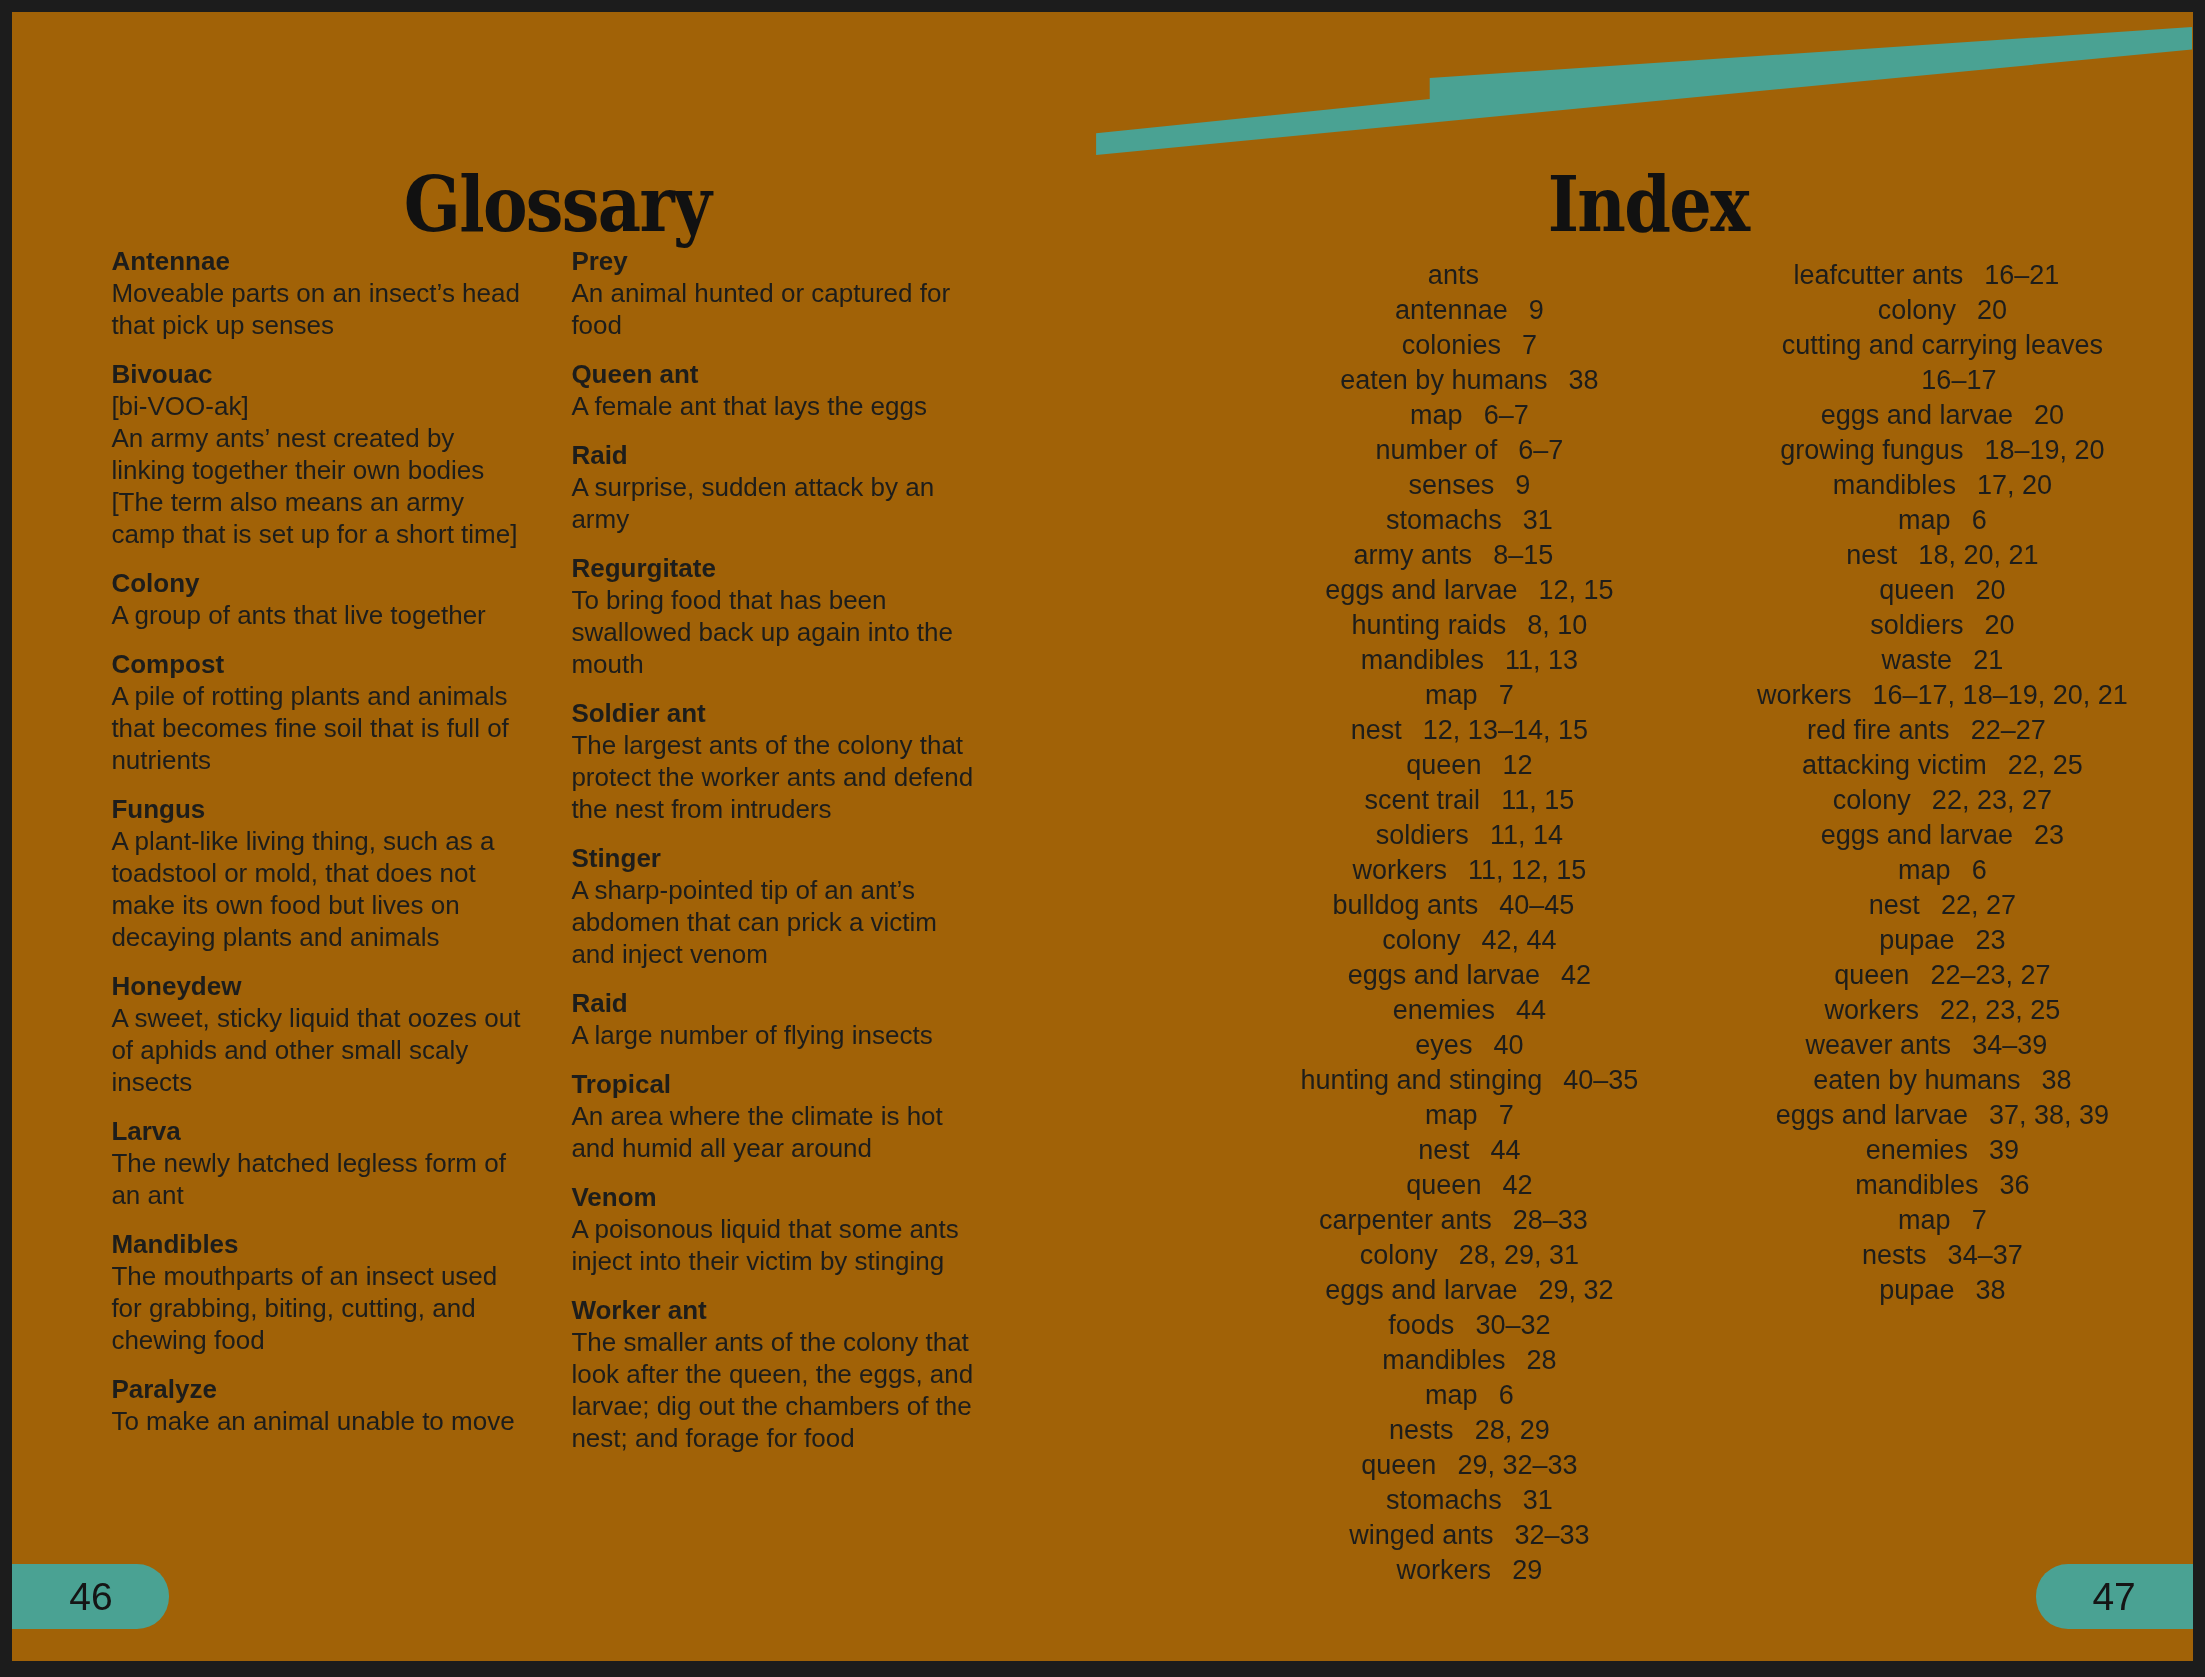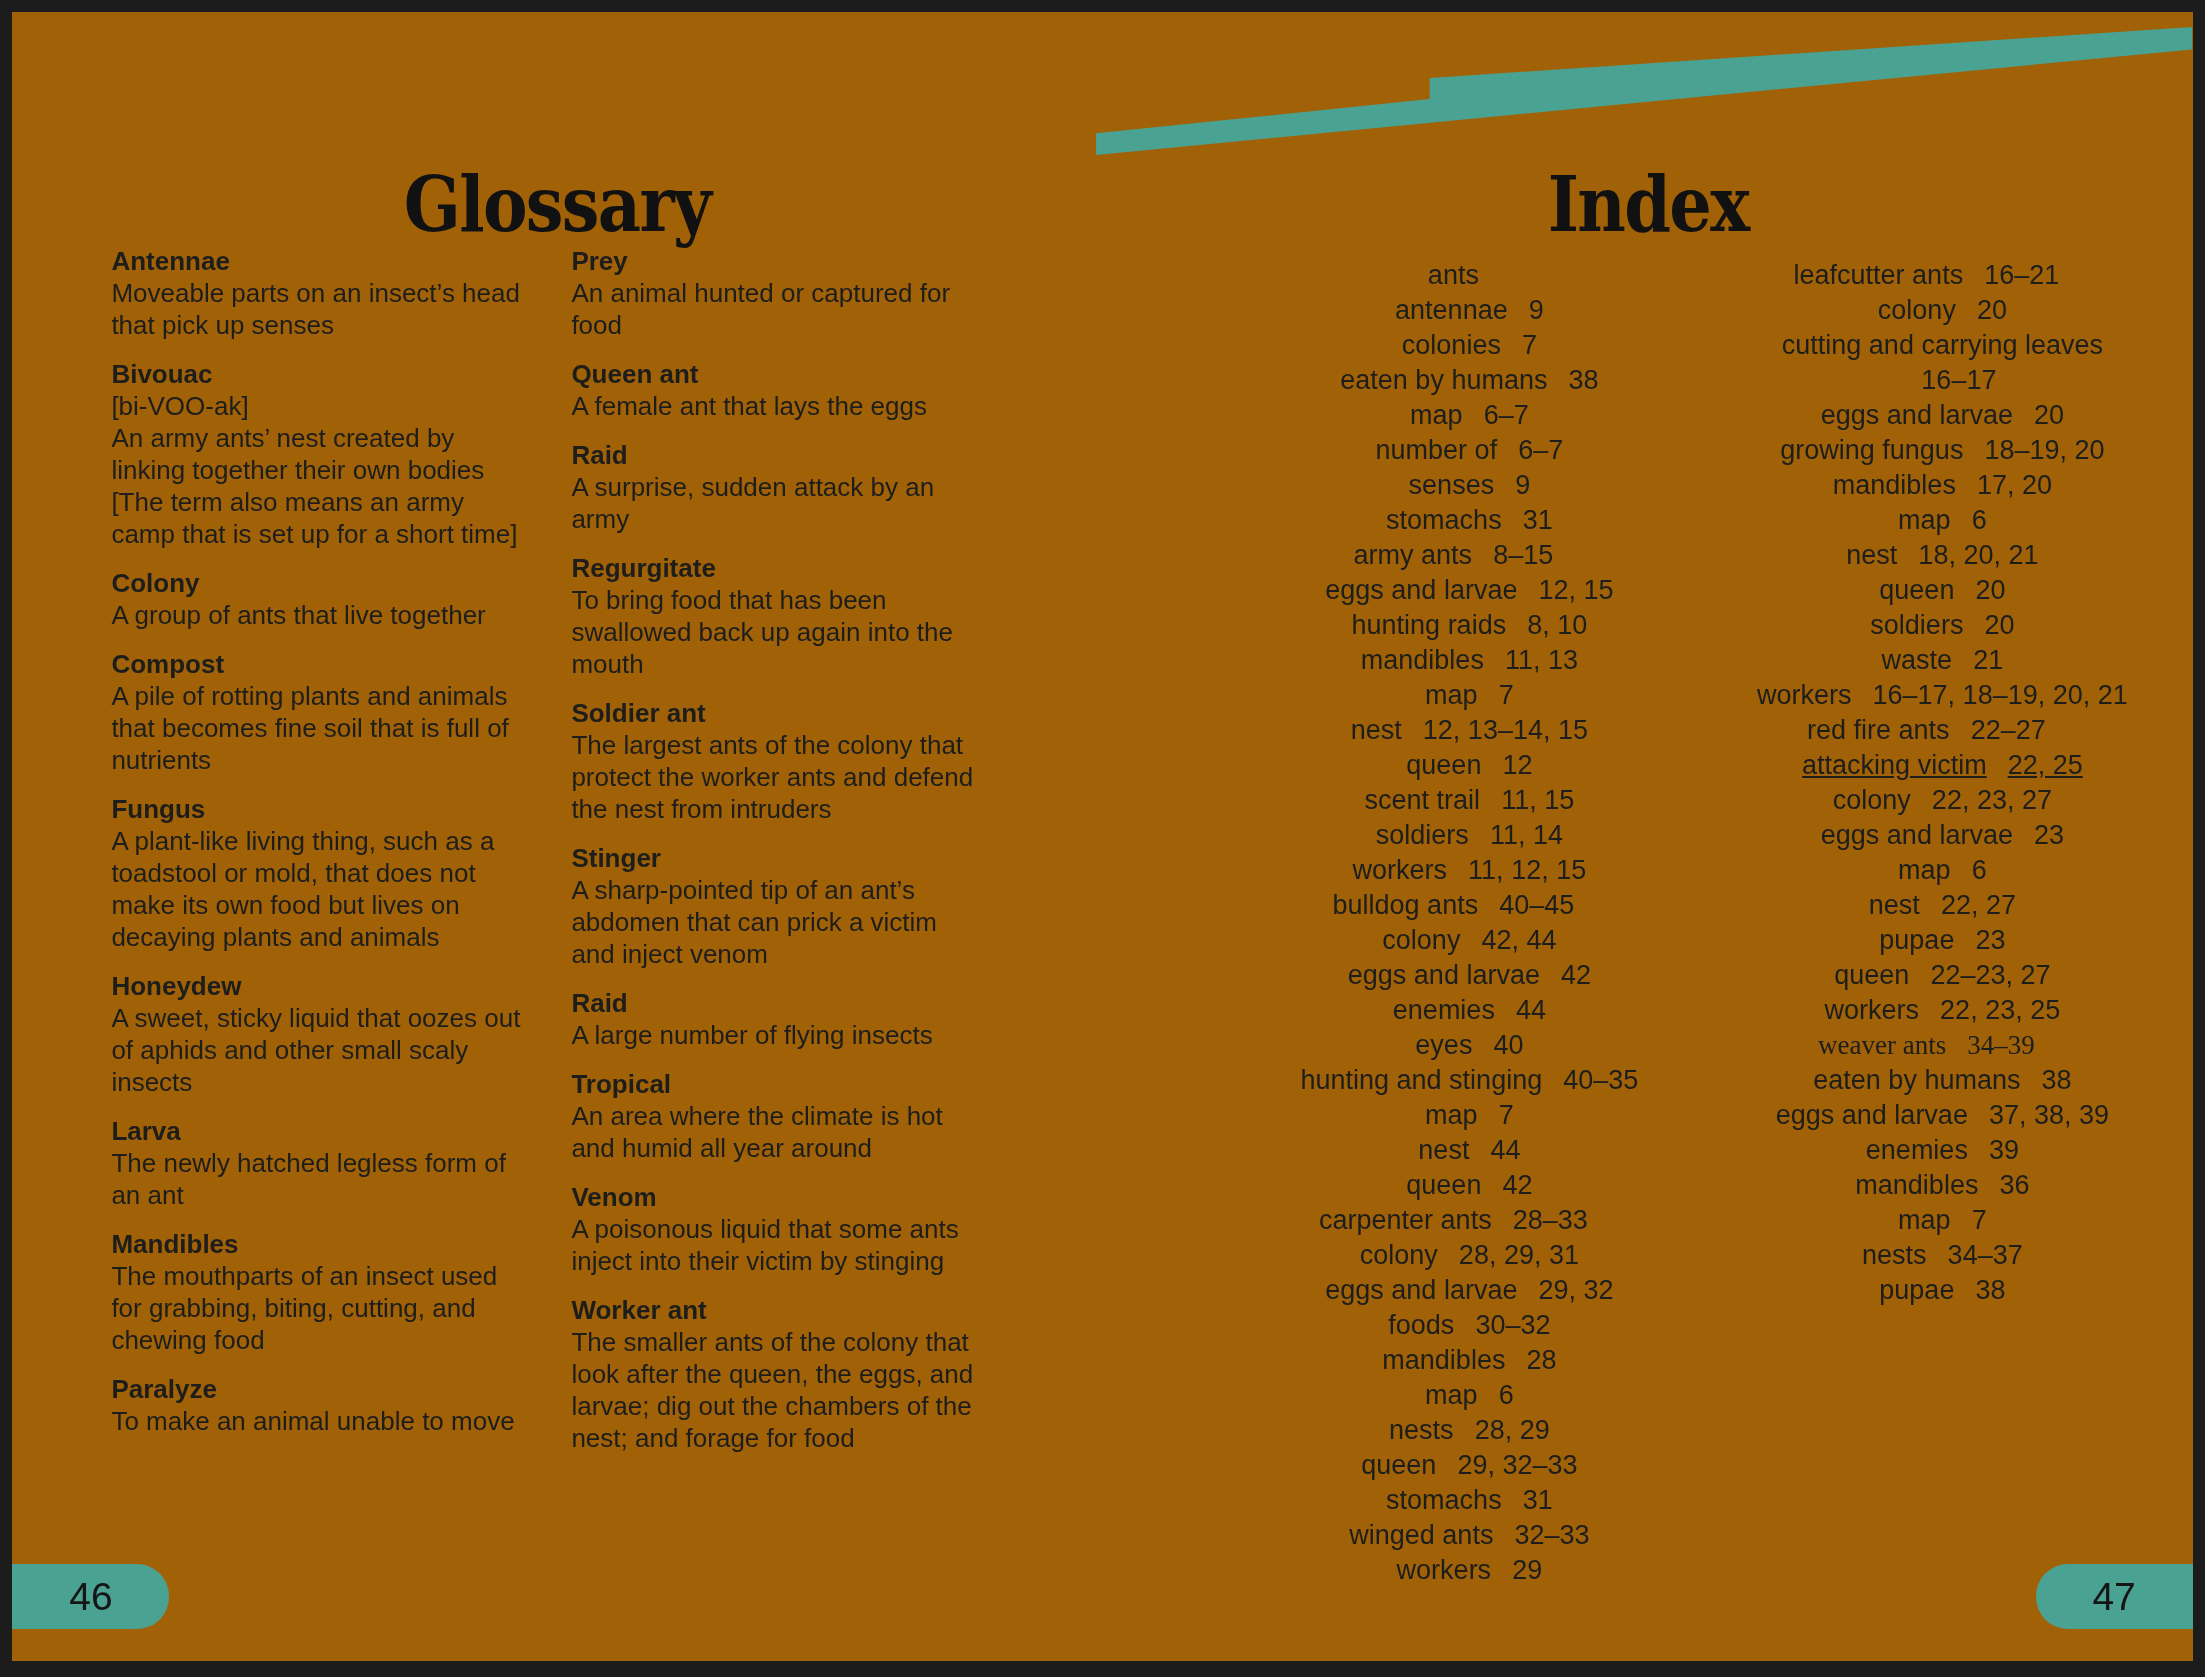--- a/index.html
+++ b/index.html
@@ -184,29 +184,29 @@
         <div class="i-line" style="padding-left: 32px;"><span class="i-label">eggs and larvae</span><span class="i-pages">20</span></div>
         <div class="i-line" style="padding-left: 32px;"><span class="i-label">growing fungus</span><span class="i-pages">18–19, 20</span></div>
         <div class="i-line" style="padding-left: 32px;"><span class="i-label">mandibles</span><span class="i-pages">17, 20</span></div>
         <div class="i-line" style="padding-left: 32px;"><span class="i-label">map</span><span class="i-pages">6</span></div>
         <div class="i-line" style="padding-left: 32px;"><span class="i-label">nest</span><span class="i-pages">18, 20, 21</span></div>
         <div class="i-line" style="padding-left: 32px;"><span class="i-label">queen</span><span class="i-pages">20</span></div>
         <div class="i-line" style="padding-left: 32px;"><span class="i-label">soldiers</span><span class="i-pages">20</span></div>
         <div class="i-line" style="padding-left: 32px;"><span class="i-label">waste</span><span class="i-pages">21</span></div>
         <div class="i-line" style="padding-left: 32px;"><span class="i-label">workers</span><span class="i-pages">16–17, 18–19, 20, 21</span></div>
         <div class="i-line" style="padding-left: 0px;"><span class="i-label">red fire ants</span><span class="i-pages">22–27</span></div>
-        <div class="i-line" style="padding-left: 32px; text-decoration: underline;"><span class="i-label">attacking victim</span><span class="i-pages">22, 25</span></div>
+        <div class="i-line" style="padding-left: 32px;"><span class="i-label">attacking victim</span><span class="i-pages">22, 25</span></div>
         <div class="i-line" style="padding-left: 32px;"><span class="i-label">colony</span><span class="i-pages">22, 23, 27</span></div>
         <div class="i-line" style="padding-left: 32px;"><span class="i-label">eggs and larvae</span><span class="i-pages">23</span></div>
         <div class="i-line" style="padding-left: 32px;"><span class="i-label">map</span><span class="i-pages">6</span></div>
         <div class="i-line" style="padding-left: 32px;"><span class="i-label">nest</span><span class="i-pages">22, 27</span></div>
         <div class="i-line" style="padding-left: 32px;"><span class="i-label">pupae</span><span class="i-pages">23</span></div>
         <div class="i-line" style="padding-left: 32px;"><span class="i-label">queen</span><span class="i-pages">22–23, 27</span></div>
         <div class="i-line" style="padding-left: 32px;"><span class="i-label">workers</span><span class="i-pages">22, 23, 25</span></div>
-        <div class="i-line" style="padding-left: 0px; font-family: Liberation Serif, serif;"><span class="i-label">weaver ants</span><span class="i-pages">34–39</span></div>
+        <div class="i-line" style="padding-left: 0px;"><span class="i-label">weaver ants</span><span class="i-pages">34–39</span></div>
         <div class="i-line" style="padding-left: 32px;"><span class="i-label">eaten by humans</span><span class="i-pages">38</span></div>
         <div class="i-line" style="padding-left: 32px;"><span class="i-label">eggs and larvae</span><span class="i-pages">37, 38, 39</span></div>
         <div class="i-line" style="padding-left: 32px;"><span class="i-label">enemies</span><span class="i-pages">39</span></div>
         <div class="i-line" style="padding-left: 32px;"><span class="i-label">mandibles</span><span class="i-pages">36</span></div>
         <div class="i-line" style="padding-left: 32px;"><span class="i-label">map</span><span class="i-pages">7</span></div>
         <div class="i-line" style="padding-left: 32px;"><span class="i-label">nests</span><span class="i-pages">34–37</span></div>
         <div class="i-line" style="padding-left: 32px;"><span class="i-label">pupae</span><span class="i-pages">38</span></div>
       </div>
 
     <div class="badge" id="badge-left">

